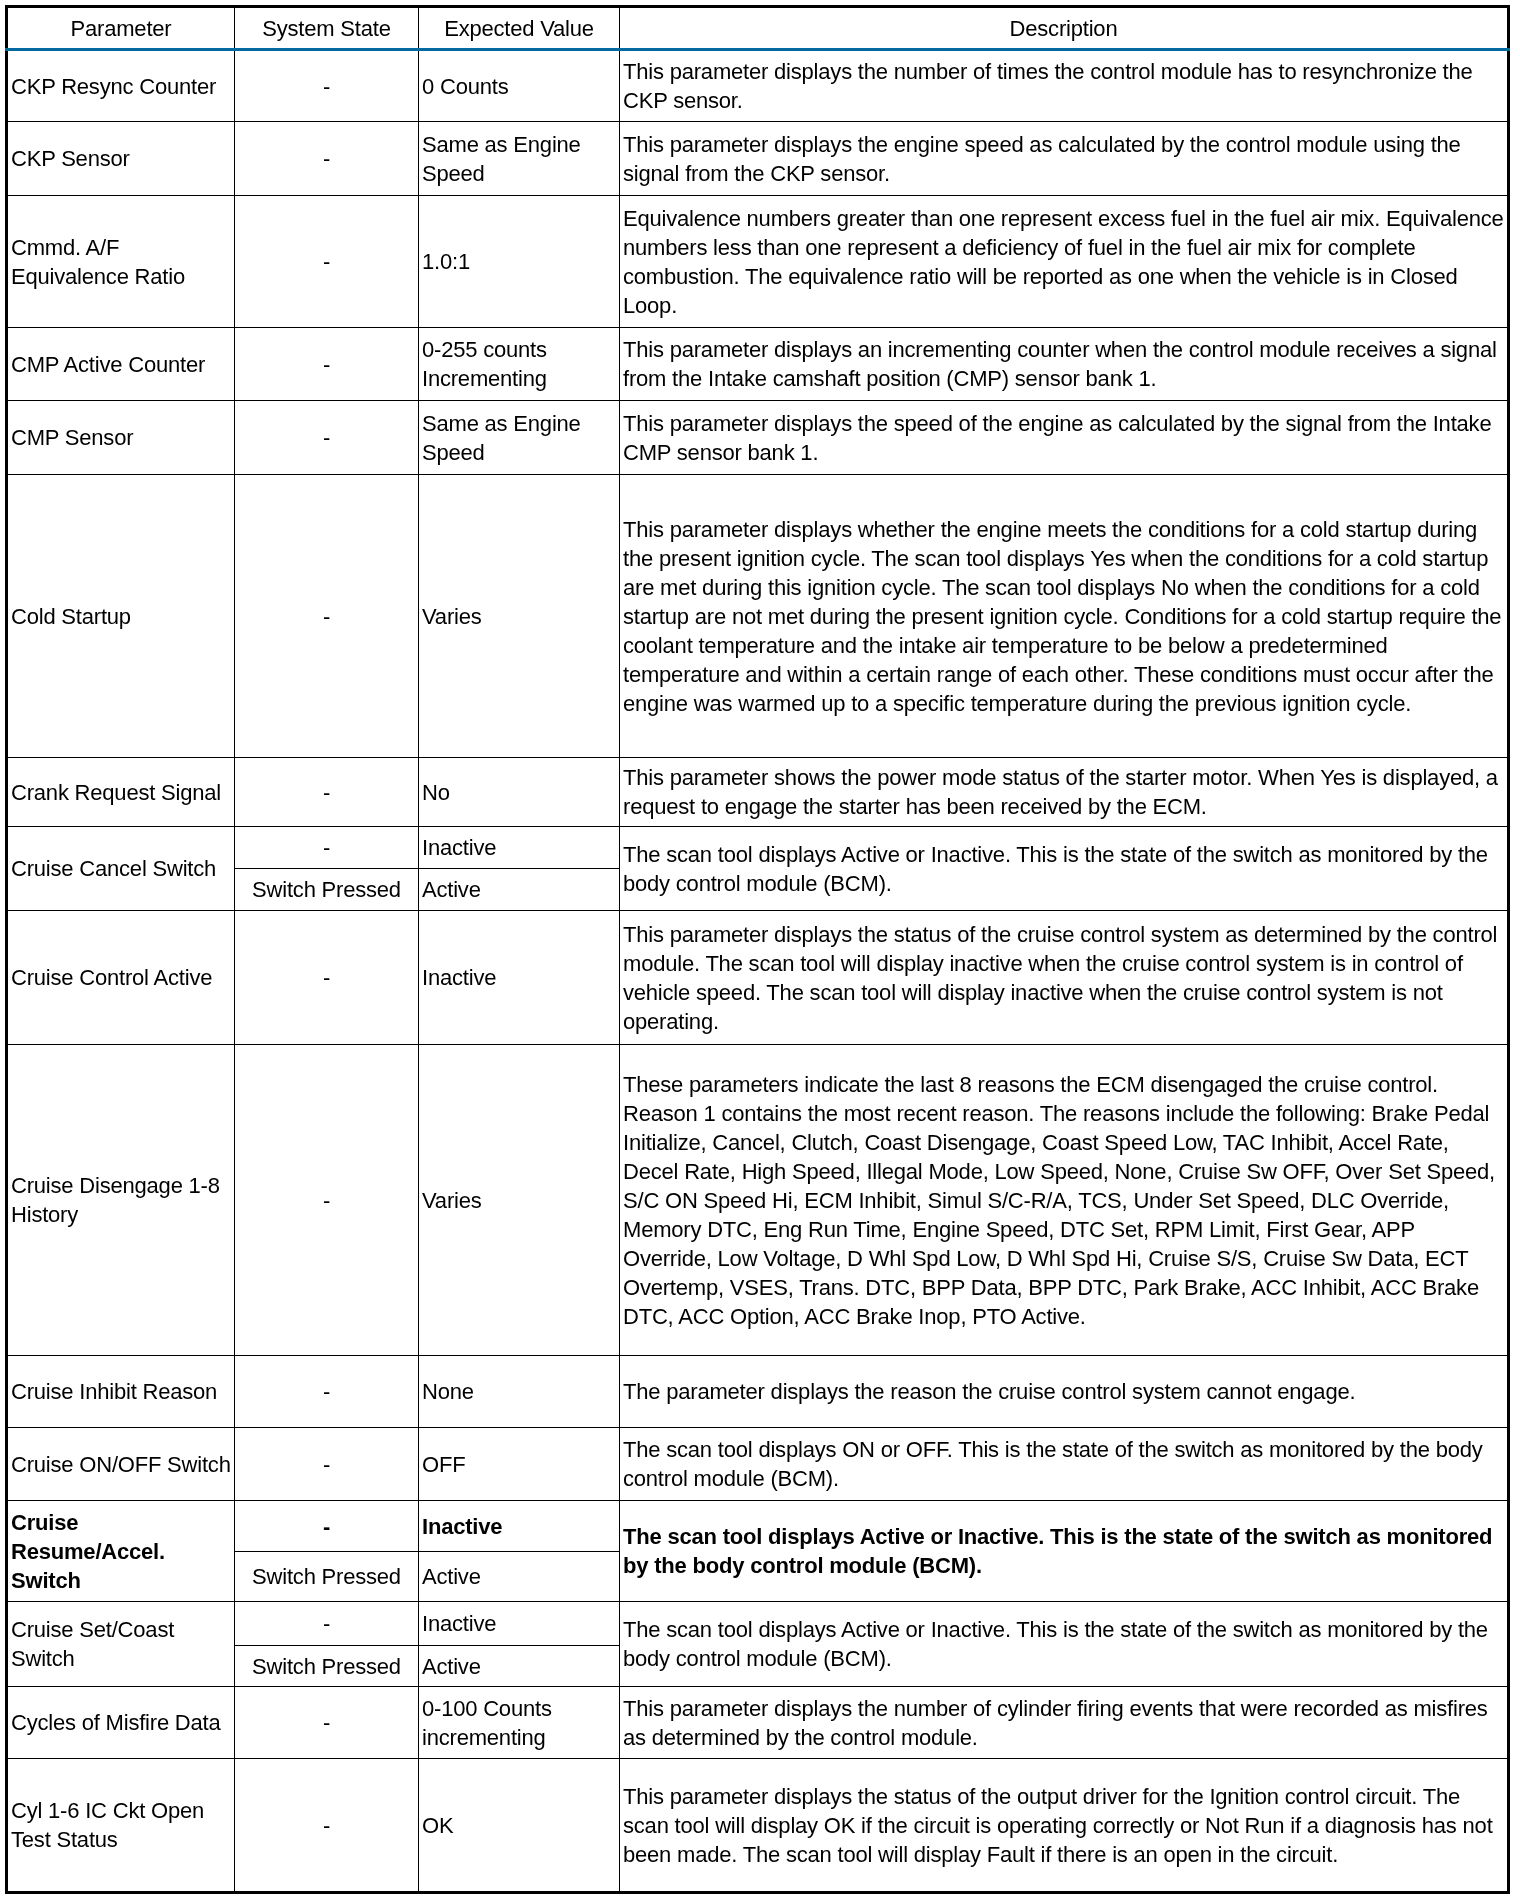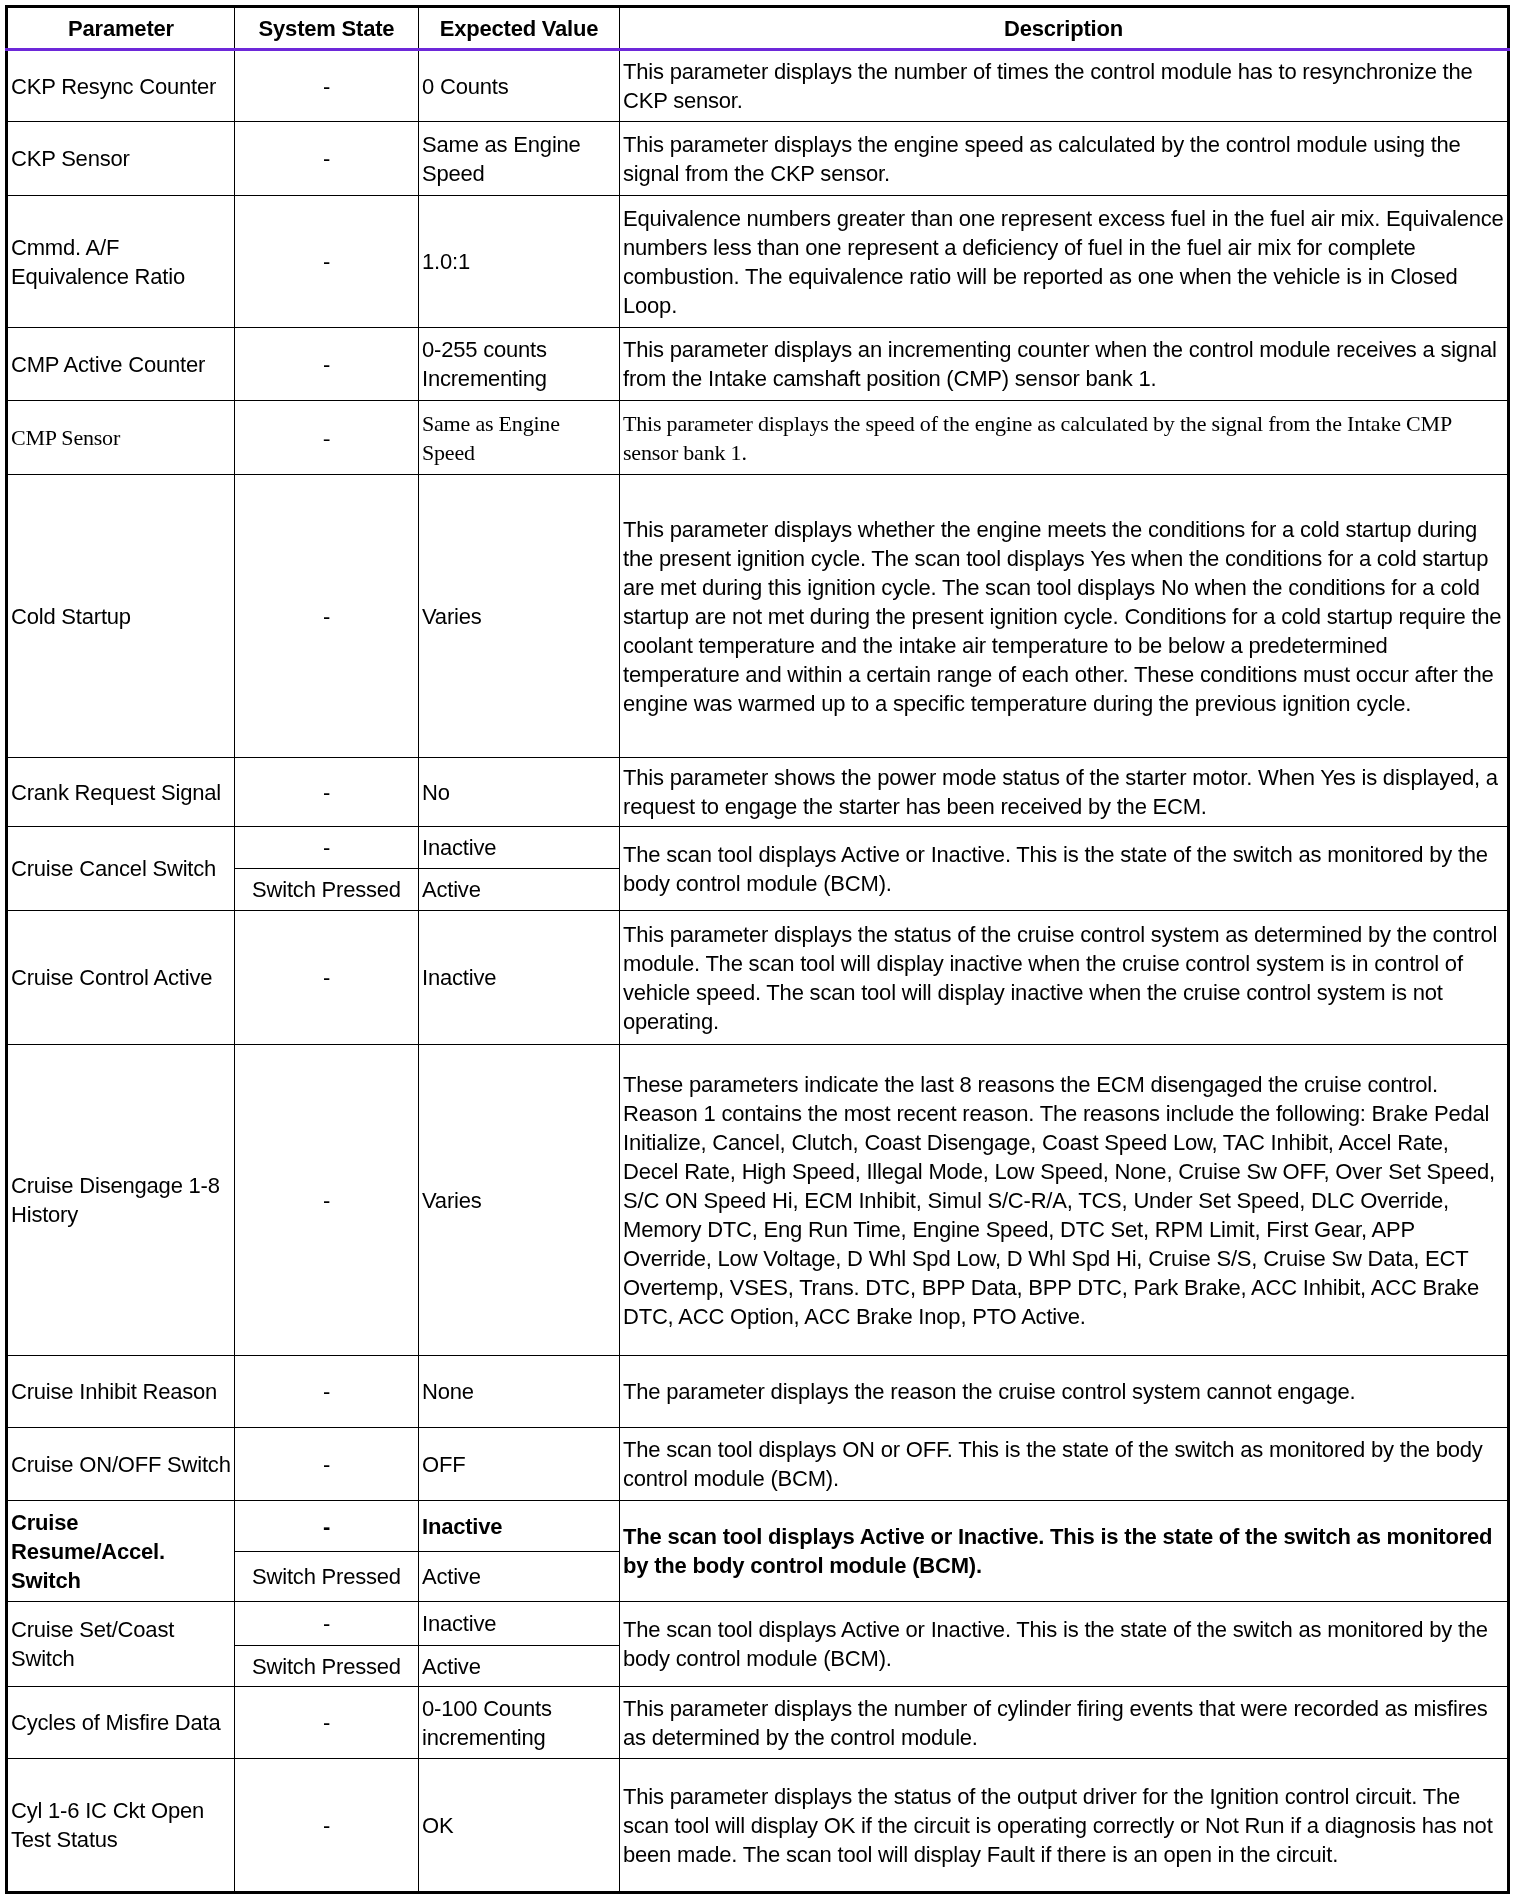--- a/index.html
+++ b/index.html
@@ -16,24 +16,24 @@
     color: #000;
     letter-spacing: -0.2px;
   }
   #doc td, #doc th {
     border: 1.5px solid #000;
     padding: 0 3px;
     vertical-align: middle;
     overflow: hidden;
   }
   #doc th {
-    font-weight: bold;
+    font-weight: normal;
     text-align: center;
     height: 40px;
-    border-bottom: 3px solid #6d28d9;
+    border-bottom: 3px solid #0369a1;
   }
   .c-param { text-align: left; }
   .c-state { text-align: center; }
   .c-exp   { }
   .c-desc  { text-align: left; }
   tr.row-end > td { border-bottom: 2.5px solid #000; }
 </style>
 </head>
 <body>
 
@@ -70,21 +70,21 @@
         <td class="c-state">-</td>
         <td class="c-exp">1.0:1</td>
         <td class="c-desc" rowspan="1">Equivalence numbers greater than one represent excess fuel in the fuel air mix. Equivalence numbers less than one represent a deficiency of fuel in the fuel air mix for complete combustion. The equivalence ratio will be reported as one when the vehicle is in Closed Loop.</td>
       </tr>
       <tr class="row-end" style="height: 73px;">
         <td class="c-param" rowspan="1">CMP Active Counter</td>
         <td class="c-state">-</td>
         <td class="c-exp">0-255 counts Incrementing</td>
         <td class="c-desc" rowspan="1">This parameter displays an incrementing counter when the control module receives a signal from the Intake camshaft position (CMP) sensor bank 1.</td>
       </tr>
-      <tr class="row-end" style="height: 74px; font-family: Liberation Serif, serif;">
+      <tr class="row-end" style="height: 74px;">
         <td class="c-param" rowspan="1">CMP Sensor</td>
         <td class="c-state">-</td>
         <td class="c-exp">Same as Engine Speed</td>
         <td class="c-desc" rowspan="1">This parameter displays the speed of the engine as calculated by the signal from the Intake CMP sensor bank 1.</td>
       </tr>
       <tr class="row-end" style="height: 283px;">
         <td class="c-param" rowspan="1">Cold Startup</td>
         <td class="c-state">-</td>
         <td class="c-exp">Varies</td>
         <td class="c-desc" rowspan="1">This parameter displays whether the engine meets the conditions for a cold startup during the present ignition cycle. The scan tool displays Yes when the conditions for a cold startup are met during this ignition cycle. The scan tool displays No when the conditions for a cold startup are not met during the present ignition cycle. Conditions for a cold startup require the coolant temperature and the intake air temperature to be below a predetermined temperature and within a certain range of each other. These conditions must occur after the engine was warmed up to a specific temperature during the previous ignition cycle.</td>

